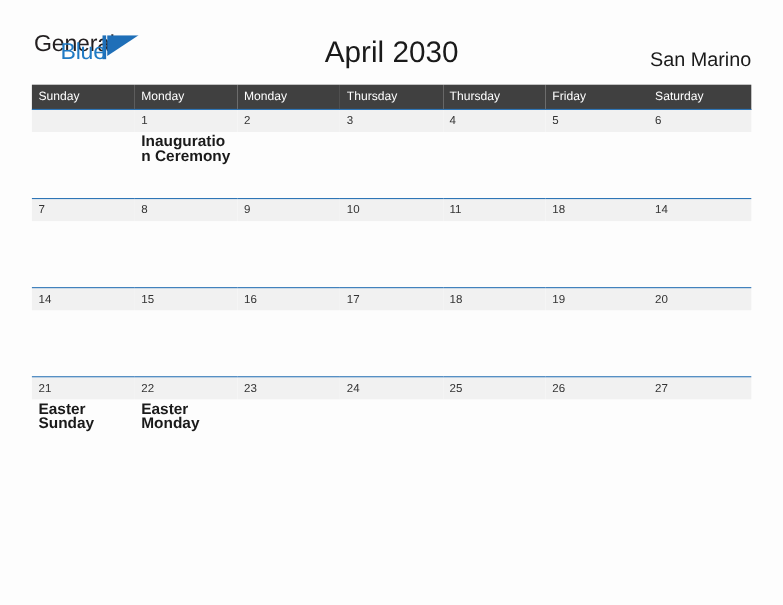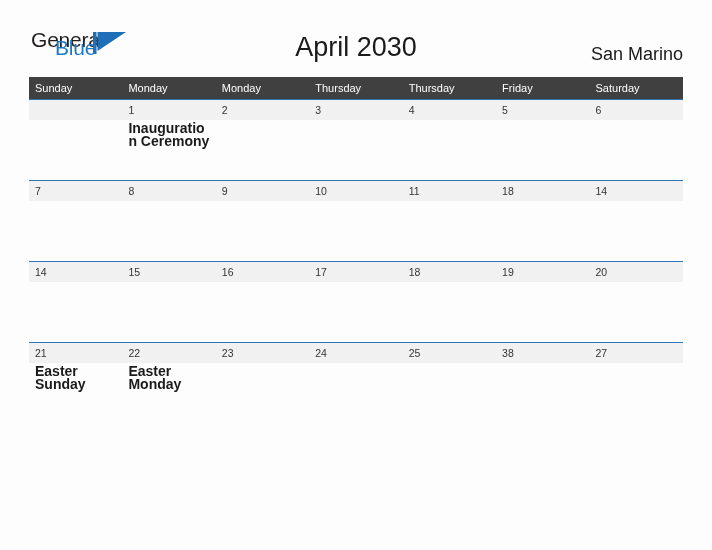--- a/index.html
+++ b/index.html
@@ -307,21 +307,21 @@
           </td>
           <td>
             <span class="daynum">24</span>
             <div class="events"></div>
           </td>
           <td>
             <span class="daynum">25</span>
             <div class="events"></div>
           </td>
           <td>
-            <span class="daynum">38</span>
+            <span class="daynum">26</span>
             <div class="events"></div>
           </td>
           <td>
             <span class="daynum">27</span>
             <div class="events"></div>
           </td>
         </tr>
 
 
       </tbody>

